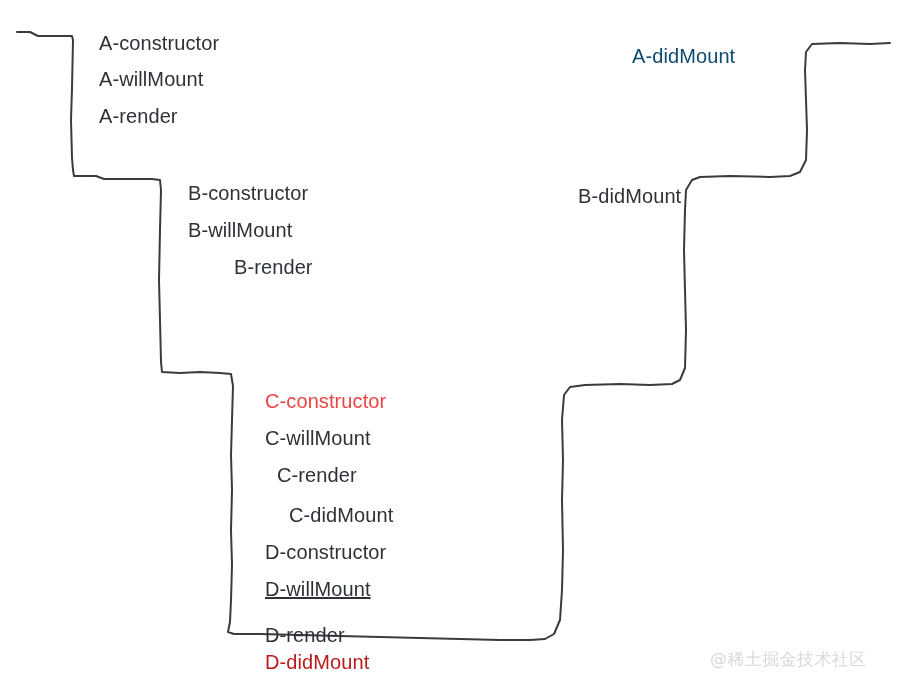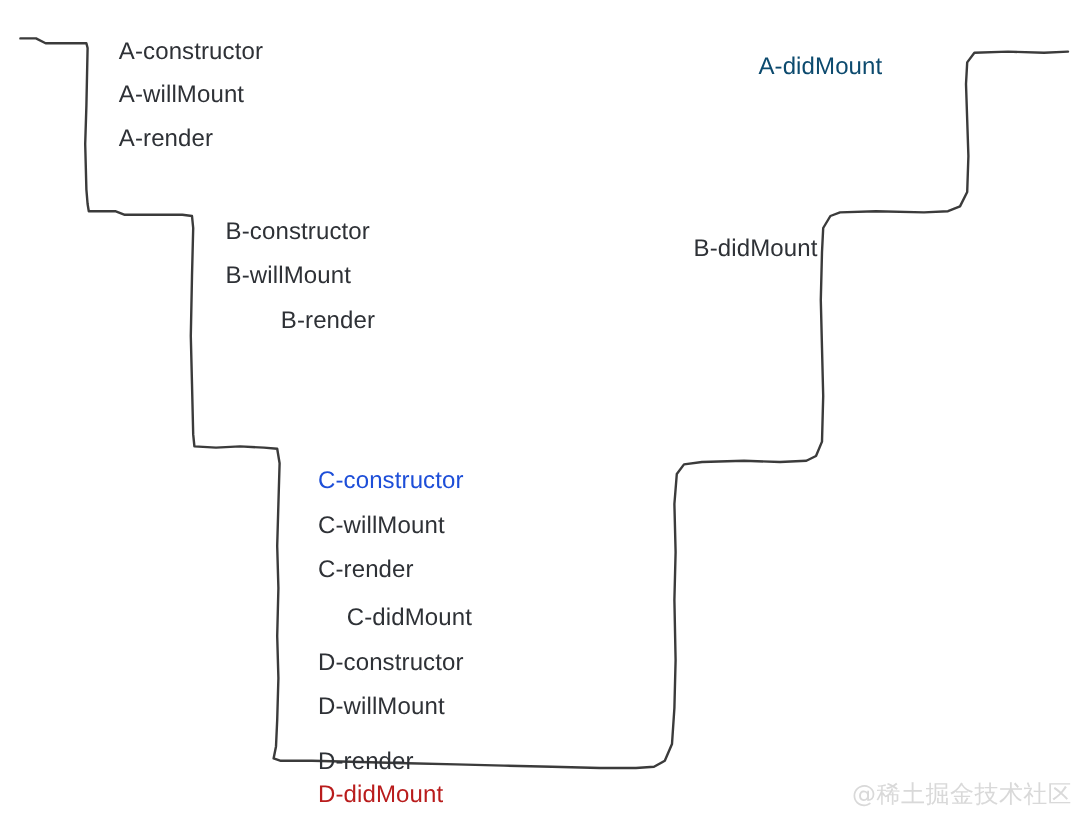--- a/index.html
+++ b/index.html
@@ -29,21 +29,21 @@
     color: #2e3136;
     font-size: 20px;
     font-weight: 400;
     line-height: 1;
     letter-spacing: 0.1px;
   }
   .watermark {
     position: absolute;
     white-space: nowrap;
     color: #d9d9d9;
-    font-size: 20px;
+    font-size: 17px;
     font-weight: 400;
     line-height: 1;
     letter-spacing: 0.4px;
     font-family: "DejaVu Sans", "Liberation Sans", sans-serif;
   }
 </style>
 </head>
 <body style="background: rgb(255, 255, 255);">
 
 <div id="canvas" style="background: rgb(255, 255, 255);">
@@ -52,27 +52,27 @@
     <path id="flow-path" fill="none" stroke="#3b3b3b" stroke-width="2" stroke-linecap="round" stroke-linejoin="round" d="M 17,32 L 30,32 L 38,36 L 72,36 L 73,40 L 72,88 L 71,120 L 72,158 L 73,170 L 74,176 L 96,176 L 104,179 L 140,179 L 152,179 L 160,180 L 161,190 L 160,230 L 159,280 L 160,320 L 161,362 L 162,372 L 180,373 L 200,372 L 220,373 L 231,374 L 233,386 L 232,420 L 231,455 L 232,490 L 231,530 L 232,565 L 231,600 L 230,622 L 228,632 L 234,634 L 260,634 L 300,635 L 340,636 L 380,637 L 420,638 L 460,639 L 500,640 L 530,640 L 545,639 L 554,634 L 560,620 L 562,590 L 563,550 L 562,500 L 563,460 L 562,420 L 564,395 L 570,387 L 585,385 L 620,384 L 650,385 L 672,384 L 680,380 L 685,368 L 686,330 L 685,290 L 684,250 L 685,210 L 686,190 L 692,180 L 700,177 L 730,176 L 770,177 L 790,176 L 800,172 L 806,160 L 807,130 L 806,100 L 805,70 L 806,52 L 812,44 L 840,43 L 870,44 L 890,43"></path>
   </svg>
 
   <div id="labels-layer">
       <div class="label" style="left: 99px; top: 33px; color: rgb(46, 49, 54);">A-constructor</div>
       <div class="label" style="left: 99px; top: 69px; color: rgb(46, 49, 54);">A-willMount</div>
       <div class="label" style="left: 99px; top: 106px; color: rgb(46, 49, 54);">A-render</div>
       <div class="label" style="left: 188px; top: 183px; color: rgb(46, 49, 54);">B-constructor</div>
       <div class="label" style="left: 188px; top: 220px; color: rgb(46, 49, 54);">B-willMount</div>
       <div class="label" style="left: 188px; top: 257px; color: rgb(46, 49, 54); margin-left: 46px;">B-render</div>
-      <div class="label" style="left: 265px; top: 391px; color: #1d4ed8;">C-constructor</div>
+      <div class="label" style="left: 265px; top: 391px; color: #ef4444;">C-constructor</div>
       <div class="label" style="left: 265px; top: 428px; color: rgb(46, 49, 54);">C-willMount</div>
-      <div class="label" style="left: 265px; top: 465px; color: rgb(46, 49, 54);">C-render</div>
+      <div class="label" style="left: 277px; top: 465px; color: rgb(46, 49, 54);">C-render</div>
       <div class="label" style="left: 265px; top: 505px; color: rgb(46, 49, 54); margin-left: 24px;">C-didMount</div>
       <div class="label" style="left: 265px; top: 542px; color: rgb(46, 49, 54);">D-constructor</div>
-      <div class="label" style="left: 265px; top: 579px; color: rgb(46, 49, 54);">D-willMount</div>
+      <div class="label" style="left: 265px; top: 579px; color: rgb(46, 49, 54); text-decoration: underline;">D-willMount</div>
       <div class="label" style="left: 265px; top: 615px; color: rgb(46, 49, 54); margin-top: 10px;">D-render</div>
       <div class="label" style="left: 265px; top: 652px; color: #b91c1c;">D-didMount</div>
       <div class="label" style="left: 632px; top: 46px; color: #0c4a6e;">A-didMount</div>
-      <div class="label" style="left: 578px; top: 197px; color: rgb(46, 49, 54);">B-didMount</div>
+      <div class="label" style="left: 578px; top: 186px; color: rgb(46, 49, 54);">B-didMount</div>
     </div>
 
   <div class="watermark" id="watermark" style="left: 710px; top: 651px;">@稀土掘金技术社区</div>
 
 </div>
 
 </body></html>

